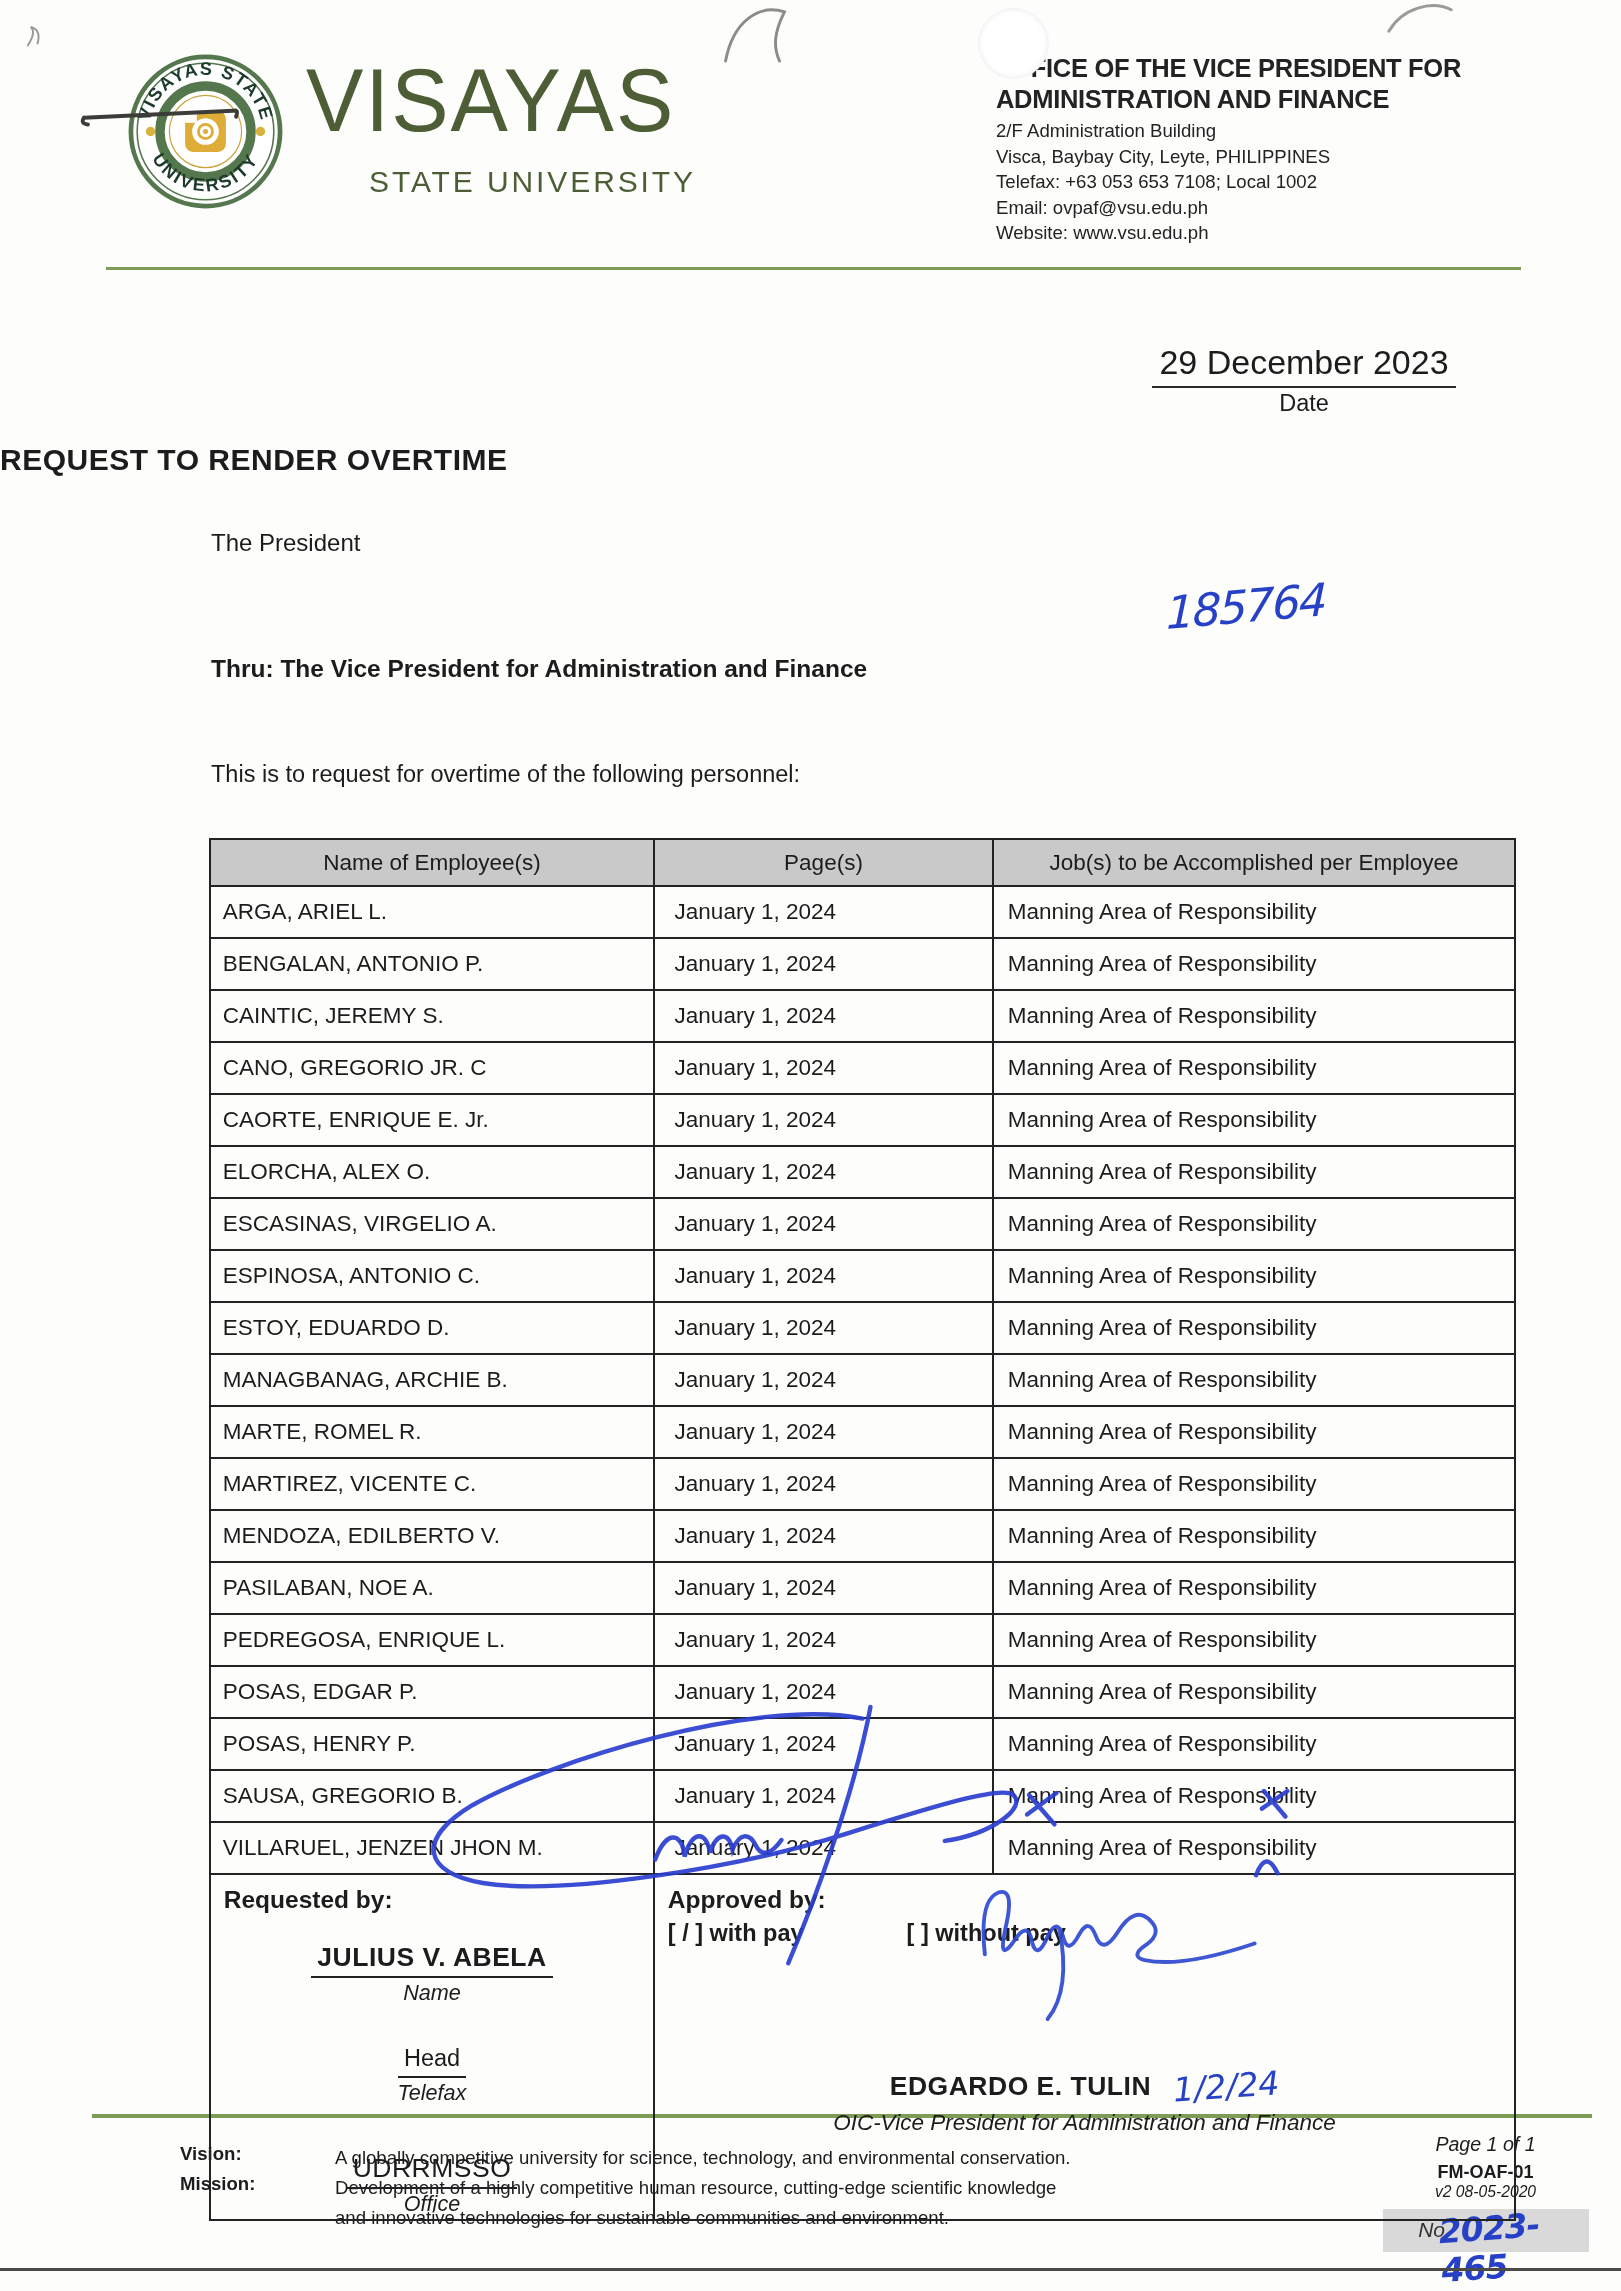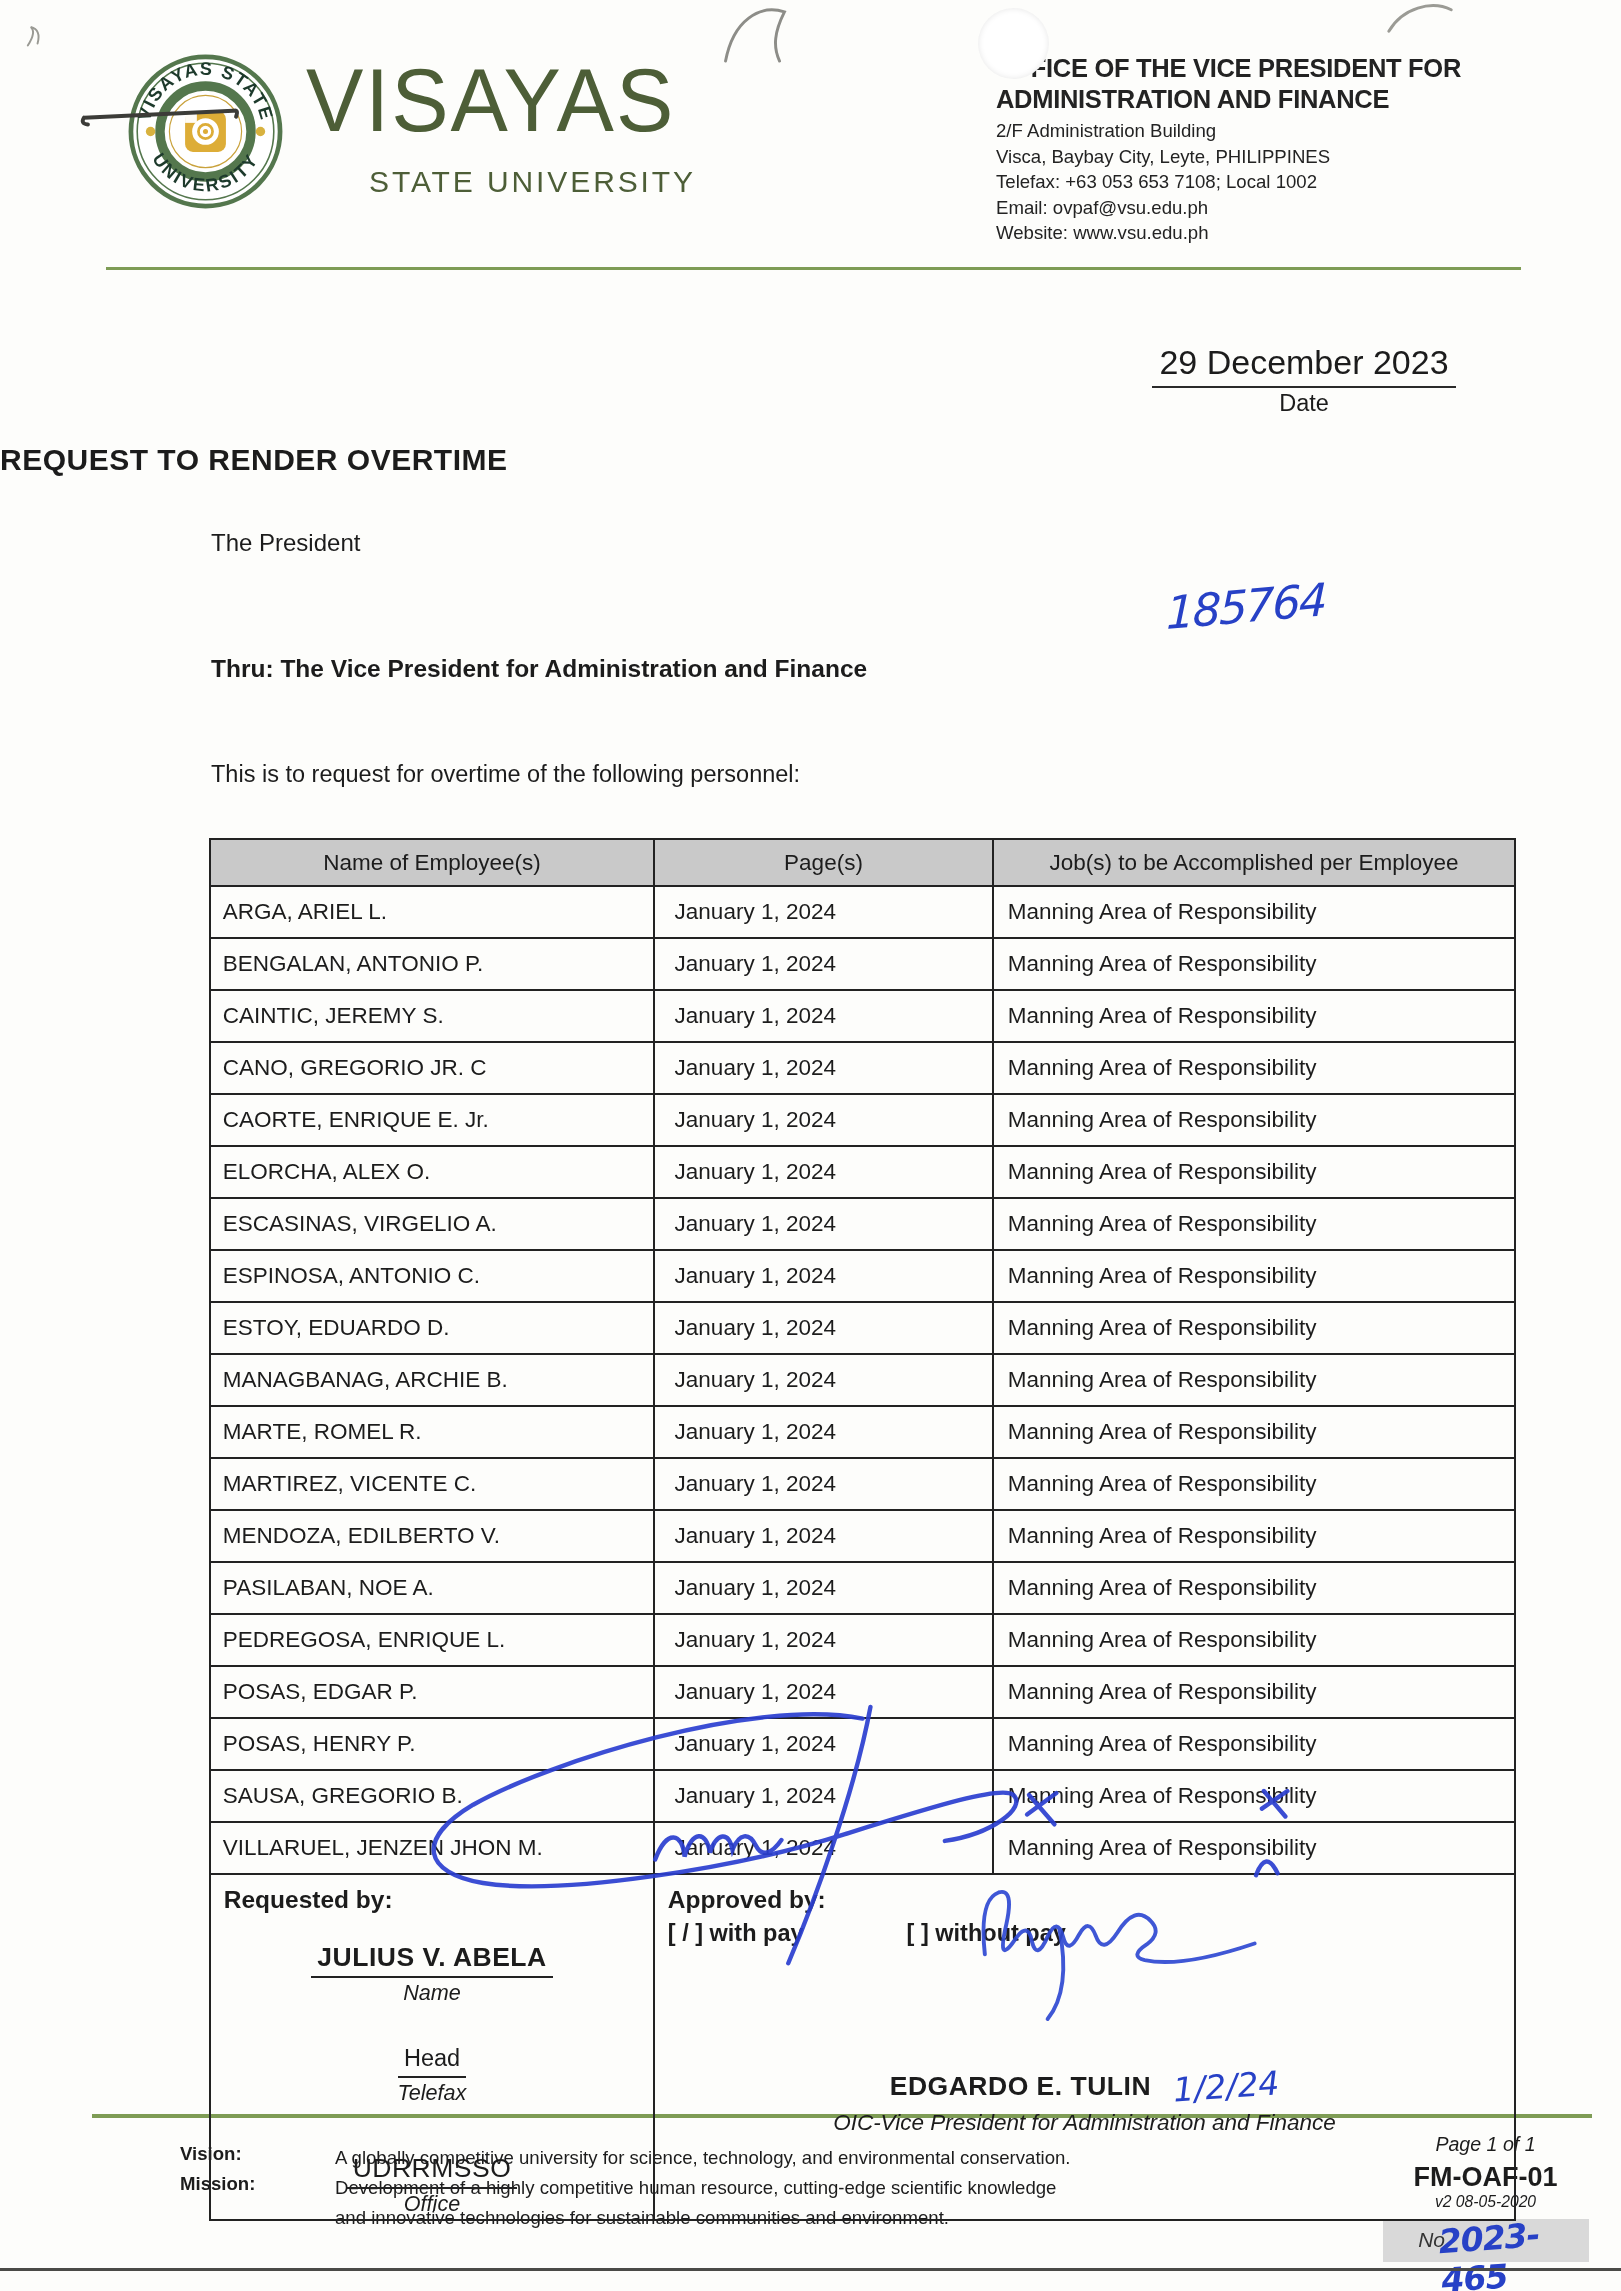--- a/index.html
+++ b/index.html
@@ -58,21 +58,21 @@
   .stack-right{text-align:center;margin-top:116px;line-height:1.3;}
   .approver-name{font-size:26.5px;font-weight:bold;letter-spacing:0.5px;}
   .hand-date{font-size:33px;display:inline-block;transform:rotate(-4deg) translateY(2.9px);margin-left:15.7px;}
   .approver-role{font-size:22.5px;font-style:italic;margin-top:2px;}
   .ink{position:absolute;z-index:6;pointer-events:none;}
   
   .foot-label{position:absolute;left:180px;font-size:18.6px;font-weight:bold;}
   .foot-text{position:absolute;left:335px;top:2143px;width:931px;font-size:18.6px;line-height:30px;}
   .foot-right{position:absolute;left:1368px;top:2133px;width:235px;text-align:center;}
   .foot-page{font-size:19.6px;font-style:italic;}
-  .foot-code{font-size:27px;font-weight:bold;margin-top:5.9px;}
+  .foot-code{font-size:18px;font-weight:bold;margin-top:5.9px;}
   .foot-ver{font-size:15.7px;font-style:italic;}
   .no-box{position:relative;margin:7.8px auto 0;width:206px;height:43px;background:#d9d9d9;text-align:left;}
   .no-label{font-size:21px;font-style:italic;font-weight:normal;color:#333;position:absolute;left:13.7px;top:9.8px;margin-left:22px;}
   .no-hand{position:absolute;left:57px;top:-2px;font-size:33px;font-weight:bold;letter-spacing:-1px;
     transform:rotate(-4deg);}
   .bottom-edge{position:absolute;left:0;top:2268px;width:1621px;height:2.9px;background:#4a4a47;}
   .artifact{position:absolute;z-index:5;pointer-events:none;}
 </style>
 </head>
 <body>

